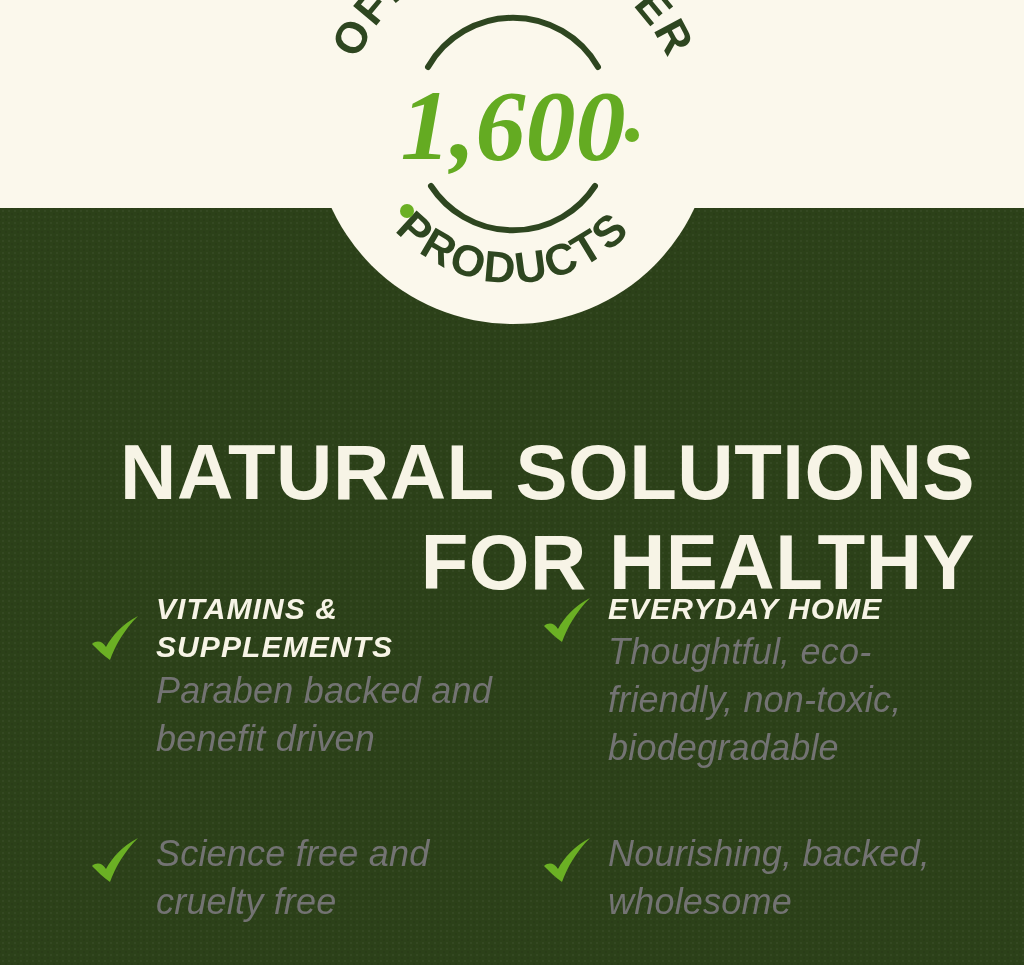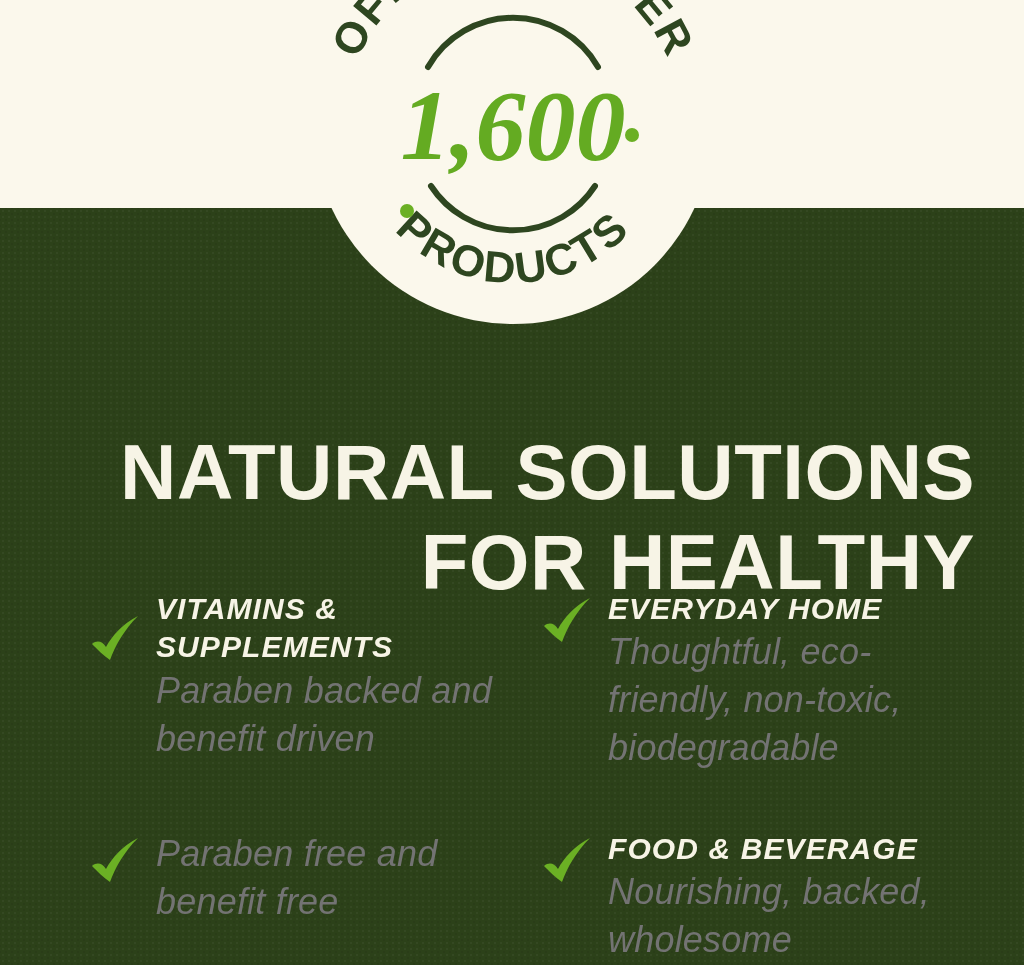--- a/index.html
+++ b/index.html
@@ -203,29 +203,28 @@
         <span class="feature-title">EVERYDAY HOME</span>
         <span class="feature-desc">Thoughtful, eco-friendly, non-toxic, biodegradable</span>
       </span>
     </div>
 
     <div class="feature single-line-title">
       <svg class="check-icon" viewBox="0 0 56 56">
         <path d="M4 30 C 9 26 14 27 18 33 C 24 22 34 10 50 2 C 36 16 27 32 22 46 C 16 42 9 35 4 30 Z" fill="#6bb024"></path>
       </svg>
       <span class="feature-text">
-        <span class="feature-desc">Paraben free and benefit free</span>
+        <span class="feature-desc">Science free and cruelty free</span>
       </span>
     </div>
 
     <div class="feature single-line-title">
       <svg class="check-icon" viewBox="0 0 56 56">
         <path d="M4 30 C 9 26 14 27 18 33 C 24 22 34 10 50 2 C 36 16 27 32 22 46 C 16 42 9 35 4 30 Z" fill="#6bb024"></path>
       </svg>
       <span class="feature-text">
-        <span class="feature-title">FOOD &amp; BEVERAGE</span>
         <span class="feature-desc">Nourishing, backed, wholesome</span>
       </span>
     </div>
 
   </div>
 
 </div>
 
 </body></html>

